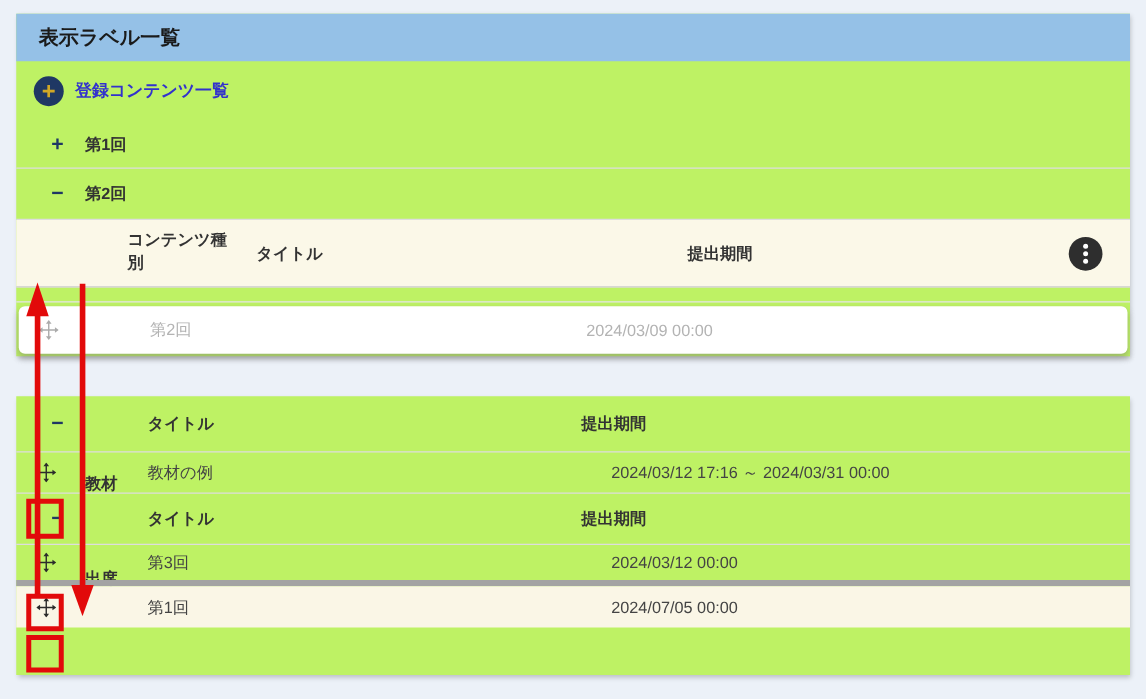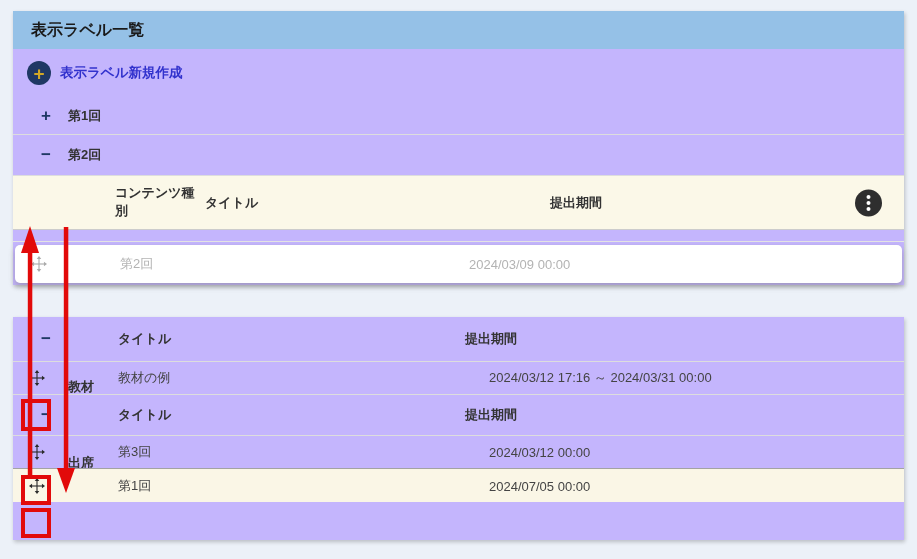--- a/index.html
+++ b/index.html
@@ -4,32 +4,32 @@
 <style>
   * { margin:0; padding:0; box-sizing:border-box; }
   html,body { width:917px; height:559px; overflow:hidden; }
   body {
     background:#ECF1F8;
     font-family:"Liberation Sans","DejaVu Sans",sans-serif;
     color:#333;
     position:relative;
   }
   .panel {
-    position:absolute; left:13px; width:891px; background:#c4b5fd;
+    position:absolute; left:13px; width:891px; background:#bef264;
     box-shadow:1px 2px 4px rgba(0,0,0,0.22);
   }
   #label-panel { top:11px; height:274px; }
   #content-panel { top:317px; height:223px; }
   .panel-header {
     height:38px; background:#95C1E7; display:flex; align-items:center;
     padding-left:18px; font-size:16px; font-weight:bold; color:#1a1a1a;
   }
   .row { position:relative; width:100%; }
   .b-bot { border-bottom:1px solid #ddd; }
-  .b-bot-faint { border-bottom:1px solid #a3a3a3; }
+  .b-bot-faint { border-bottom:5px solid #a3a3a3; }
 
   
   .link-row { height:48px; }
   .plus-circle {
     position:absolute; left:14px; top:12px; width:24px; height:24px;
     border-radius:50%; background:#1F3864; color:#D1A826;
     display:flex; align-items:center; justify-content:center;
     font-size:19px; font-weight:bold; line-height:1; cursor:pointer;
   }
   .create-link {
@@ -46,21 +46,21 @@
   .group-label {
     position:absolute; left:55px; top:50%; transform:translateY(-50%);
     font-weight:bold; font-size:13px; color:#333;
   }
 
   
   .table-header {
     height:54px; background:#FBF8E8; border-bottom:1px solid #ccc;
   }
   .th { position:absolute; font-weight:bold; font-size:13px; color:#333; top:50%; transform:translateY(-50%); }
-  .th-type { left:102px; width:86px; line-height:1.45; }
+  .th-type { left:89px; width:86px; line-height:1.45;font-family:Liberation Mono, monospace; }
   .th-title { left:192px; }
   .th-period-top { left:537px; }
   .kebab {
     position:absolute; left:842px; top:50%; transform:translateY(-50%);
     width:27px; height:27px; border-radius:50%; background:#2e2e2e;
     display:flex; align-items:center; justify-content:center; cursor:pointer;
   }
 
   .strip { height:12px; border-bottom:1px solid #e5e5e5; }
 
@@ -102,21 +102,21 @@
 
 <div class="panel" id="label-panel">
   <div class="panel-header">
     <span>表示ラベル一覧</span>
   </div>
 
   <div class="row link-row">
     <div class="plus-circle">
       <span>+</span>
     </div>
-    <a class="create-link">表示ラベル新規作成</a>
+    <a class="create-link">登録コンテンツ一覧</a>
   </div>
 
   <div class="row group-row b-bot">
     <span class="expander">+</span>
     <span class="group-label">第1回</span>
   </div>
 
   <div class="row group-row2 b-bot">
     <span class="expander">−</span>
     <span class="group-label">第2回</span>

